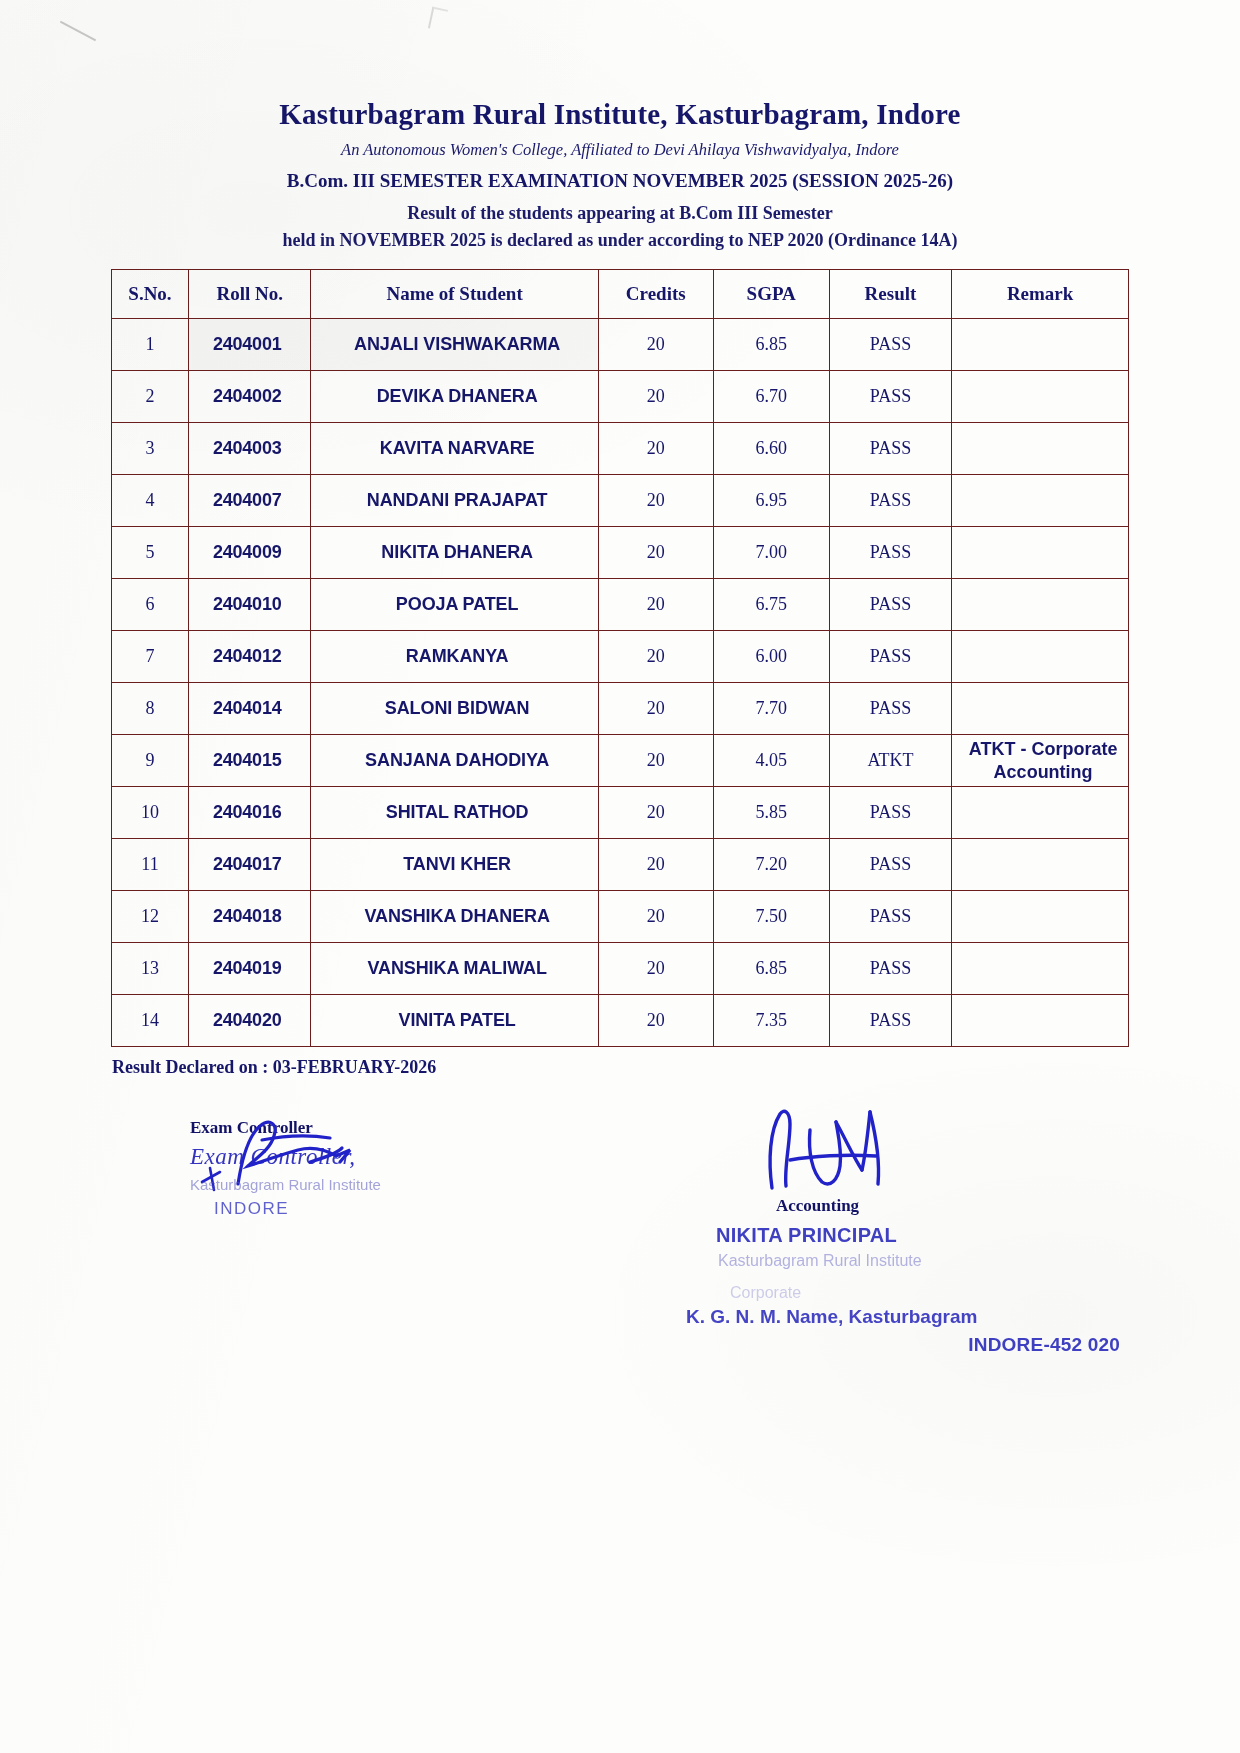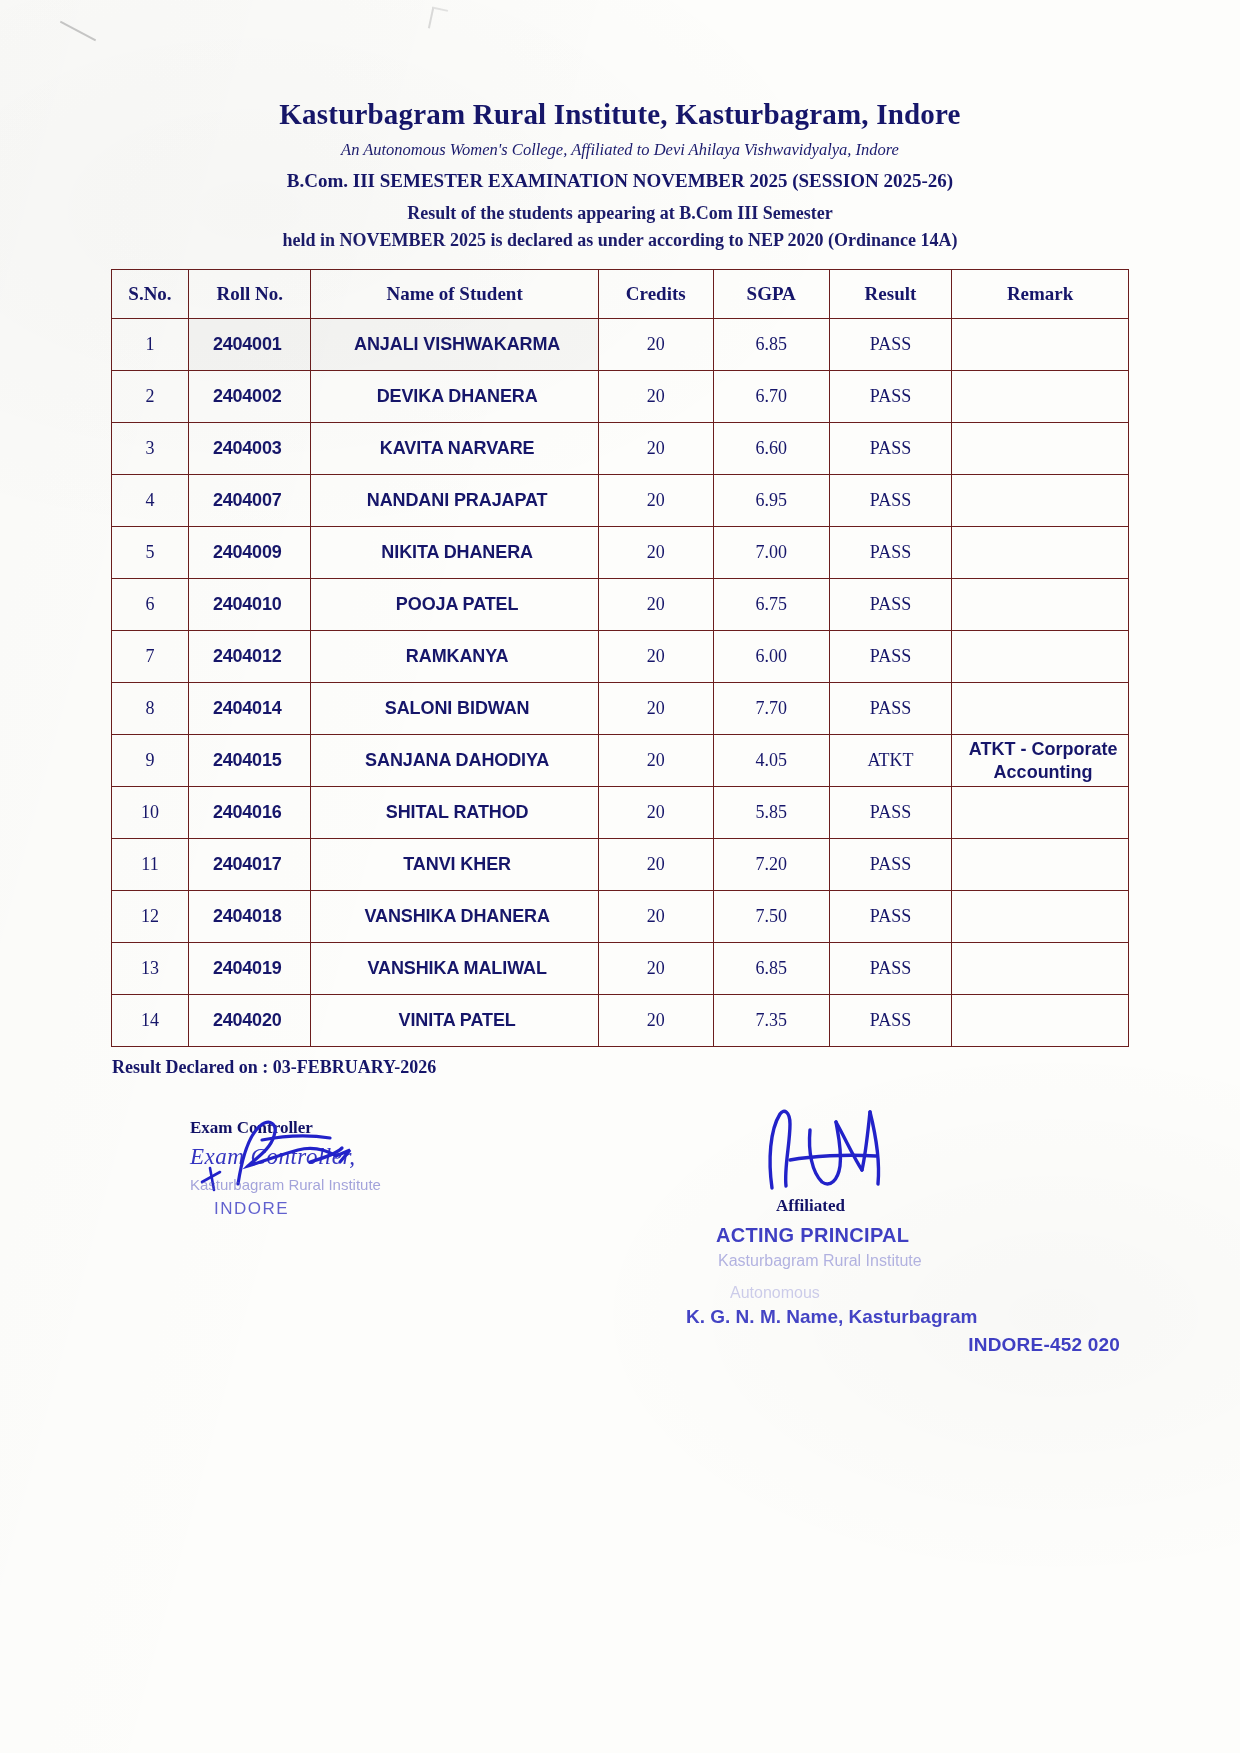--- a/index.html
+++ b/index.html
@@ -422,21 +422,21 @@
       <svg class="sig-scribble" width="220" height="100" style="left:50px; top:-8px;" viewBox="0 0 220 100">
         <g fill="none" stroke="#2222c9" stroke-width="3.4" stroke-linecap="round">
           <path d="M22 88 C18 60, 20 30, 30 14 C34 8, 40 12, 40 24 C40 44, 34 68, 36 86"></path>
           <path d="M60 30 C58 52, 62 72, 72 82 C80 88, 88 80, 90 66 C92 50, 88 34, 86 22"></path>
           <path d="M86 22 C96 40, 104 58, 112 70"></path>
           <path d="M112 70 C116 52, 118 30, 120 12"></path>
           <path d="M120 12 C126 36, 130 62, 128 84"></path>
           <path d="M40 60 C62 56, 96 54, 126 56"></path>
         </g>
       </svg>
-      <div class="sig-label" style="margin-left:76px; margin-top:88px;">Affiliated</div>
-      <div class="acting-principal" style="margin-top:8px; margin-left:16px;">ACTING PRINCIPAL</div>
+      <div class="sig-label" style="margin-left:76px; margin-top:88px;">Accounting</div>
+      <div class="acting-principal" style="margin-top:8px; margin-left:16px;">NIKITA PRINCIPAL</div>
       <div class="faint-line" style="margin-top:5px; margin-left:18px;">Kasturbagram Rural Institute</div>
-      <div class="faint-line" style="margin-top:14px; margin-left:30px; opacity:.32;">Autonomous</div>
+      <div class="faint-line" style="margin-top:14px; margin-left:30px; opacity:.32;">Corporate</div>
       <div class="krit-line" style="margin-top:4px; margin-left:-14px;">K. G. N. M. Name, Kasturbagram</div>
       <div class="indore-code" style="margin-top:6px; margin-left:56px;">INDORE-452 020</div>
     </div>
   </div>
 </div>
 
 </body></html>

